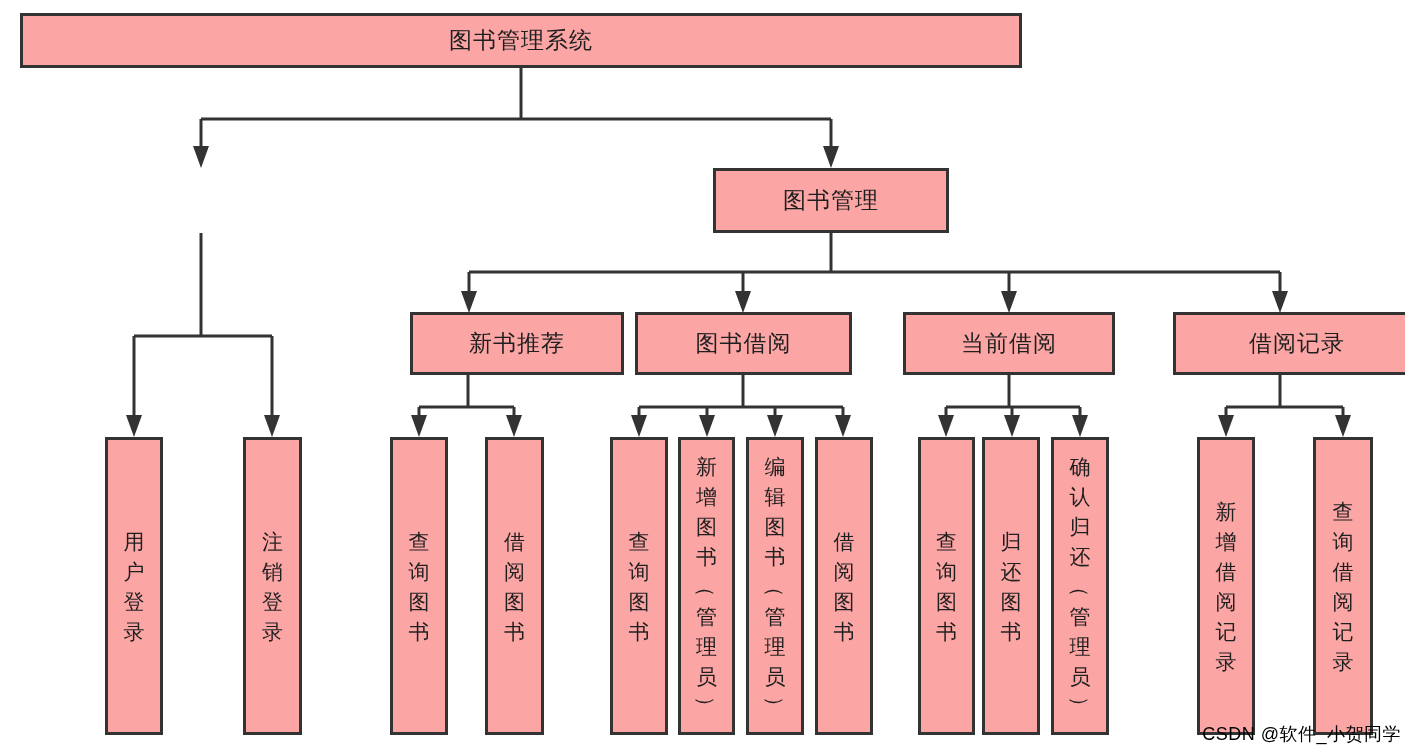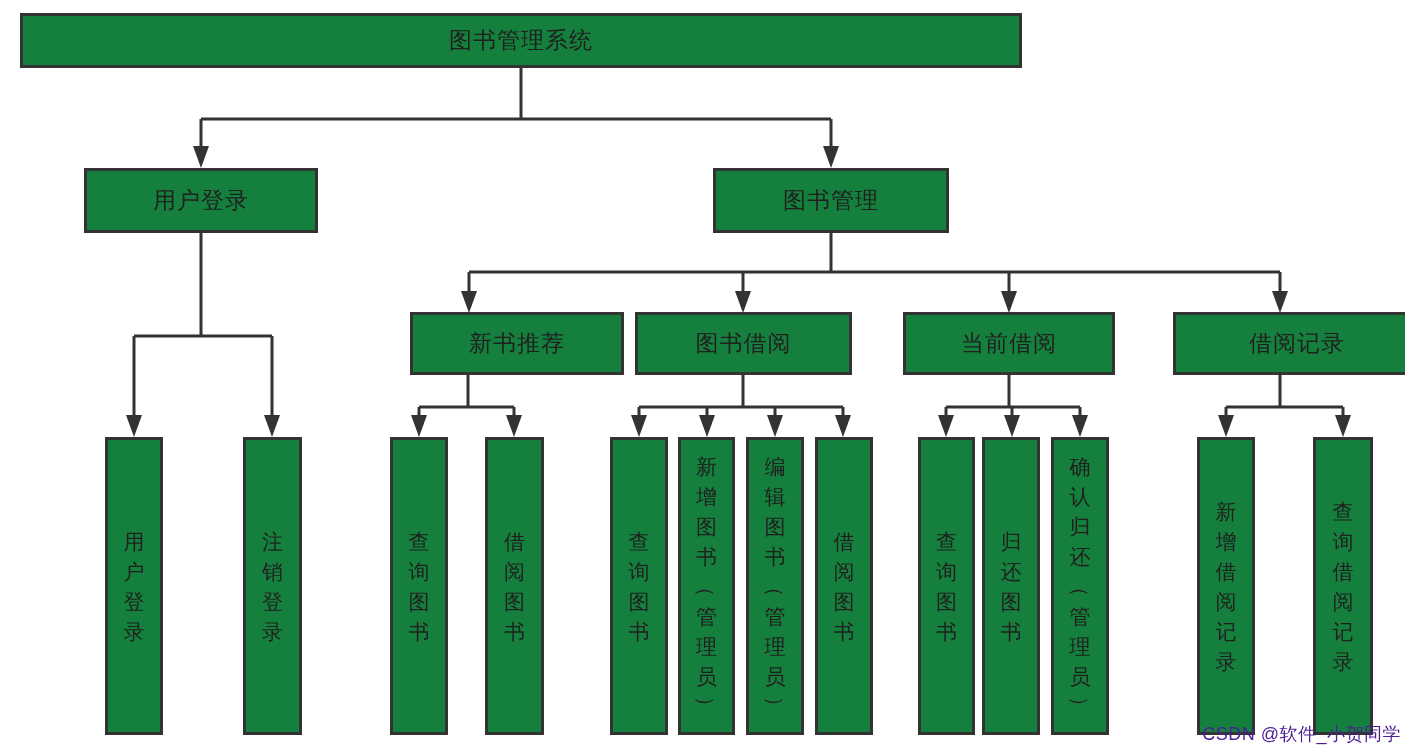--- a/index.html
+++ b/index.html
@@ -17,21 +17,21 @@
   }
   #connectors {
     position: absolute;
     left: 0;
     top: 0;
     z-index: 1;
   }
   .node {
     position: absolute;
     box-sizing: border-box;
-    background: #15803d;
+    background: #fca5a5;
     border: 3px solid #333333;
     display: flex;
     align-items: center;
     justify-content: center;
     color: #1f1f1f;
     z-index: 2;
   }
   .hnode {
     font-size: 23px;
     letter-spacing: 1px;
@@ -51,21 +51,21 @@
   }
   .vchar.rot {
     transform: rotate(90deg);
   }
   #watermark {
     position: absolute;
     right: 4px;
     bottom: 1px;
     font-size: 18px;
     letter-spacing: 0.5px;
-    color: #4c1d95;
+    color: #000000;
     z-index: 3;
     white-space: nowrap;
   }
 </style>
 </head>
 <body>
 
 <div id="canvas">
 
   <svg id="connectors" width="1405" height="747" viewBox="0 0 1405 747">
@@ -120,23 +120,20 @@
       <line x1="1226" y1="407" x2="1226" y2="423" stroke="#333333" stroke-width="3"></line>
       <polygon points="1218,415 1234,415 1226,437" fill="#333333"></polygon>
       <line x1="1343" y1="407" x2="1343" y2="423" stroke="#333333" stroke-width="3"></line>
       <polygon points="1335,415 1351,415 1343,437" fill="#333333"></polygon>
     </svg>
 
   <div class="node hnode" style="left:20px; top:13px; width:1002px; height:55px;">
     <span>图书管理系统</span>
   </div>
 
-  <div class="node hnode" style="left:84px; top:168px; width:234px; height:65px;">
-    <span>用户登录</span>
-  </div>
   <div class="node hnode" style="left:713px; top:168px; width:236px; height:65px;align-items:center;">
     <span>图书管理</span>
   </div>
 
   <div class="node hnode" style="left:362px; top:312px; width:214px; height:63px;margin-left:48px;">
     <span>新书推荐</span>
   </div>
   <div class="node hnode" style="left:903px; top:312px; width:212px; height:63px;">
     <span>当前借阅</span>
   </div>

